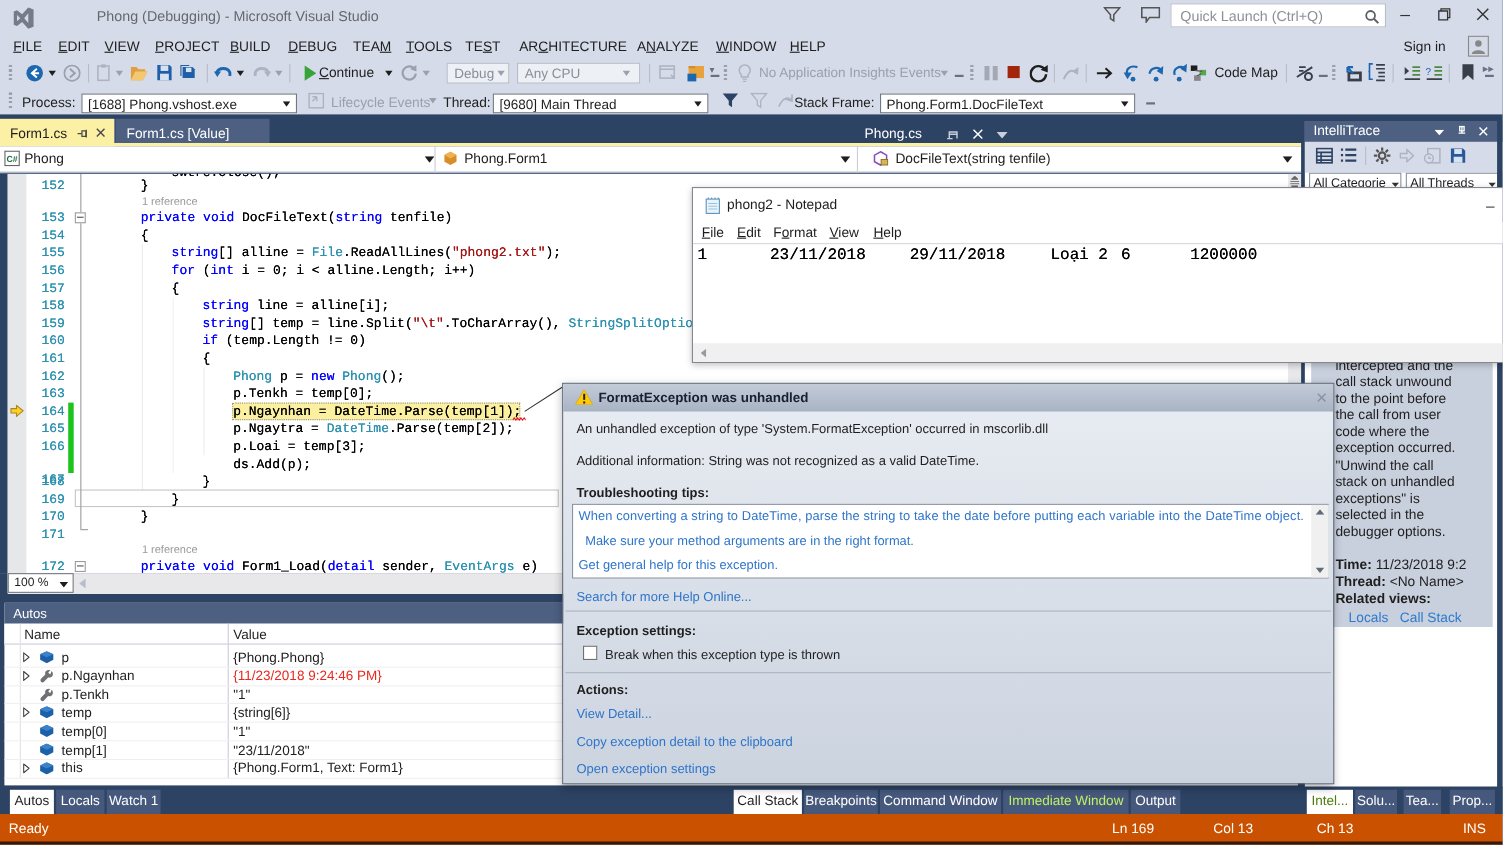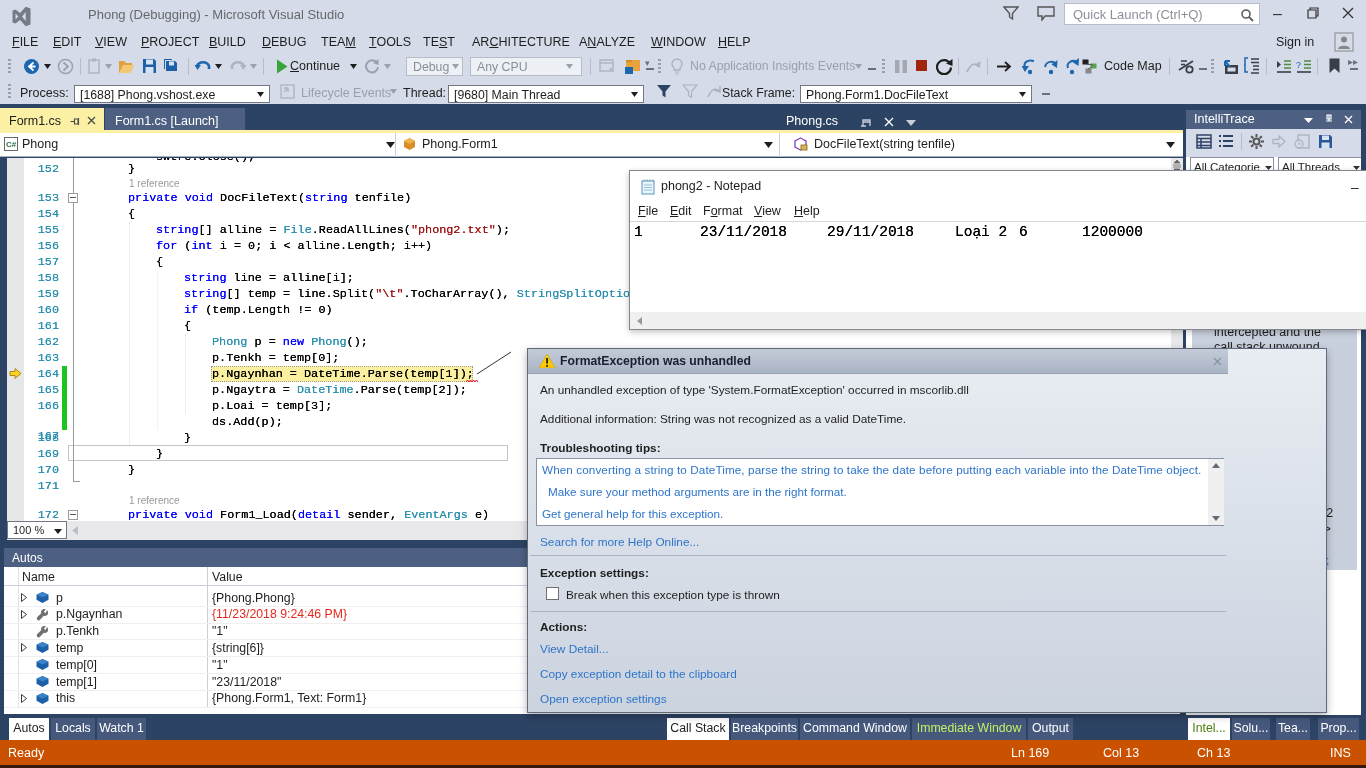--- a/index.html
+++ b/index.html
@@ -291,21 +291,21 @@
   <div class="abs" style="left:0;top:-2px;width:104px;height:25px;background:#FCF0A4;color:#1E1E1E;">
     <span class="abs" style="left:9px;top:6px;font-size:12.5px;">Form1.cs</span>
     <svg class="abs" style="left:70px;top:8px" width="11" height="11" viewBox="0 0 11 11">
         <path d="M0.5 5.5 L4.5 5.5 M4.5 3 L8 3 L8 8 L4.5 8 Z M8.5 2 L8.5 9" stroke="#4A4A4A" stroke-width="1.1" fill="none"></path>
       </svg>
     <svg class="abs" style="left:87px;top:8px" width="9" height="9" viewBox="0 0 9 9">
         <path d="M1 1 L8 8 M8 1 L1 8" stroke="#4A4A4A" stroke-width="1.3"></path>
       </svg>
   </div>
   <div class="abs" style="left:105px;top:-2px;width:140px;height:22px;background:#4D6082;color:#FFFFFF;">
-    <span class="abs" style="left:10px;top:6px;font-size:12.5px;">Form1.cs [Launch]</span>
+    <span class="abs" style="left:10px;top:6px;font-size:12.5px;">Form1.cs [Value]</span>
   </div>
   <span class="abs" style="left:786px;top:4px;color:#FFFFFF;font-size:12.5px;">Phong.cs</span>
   <svg class="abs" style="left:860px;top:7px" width="12" height="11" viewBox="0 0 12 11">
       <path d="M1 9 L6 9 M3 9 L3 3 L10 3 L10 9 M3 5 L10 5" stroke="#C8CEDC" stroke-width="1.3" fill="none"></path>
     </svg>
   <svg class="abs" style="left:884px;top:7px" width="10" height="10" viewBox="0 0 10 10">
       <path d="M1 1 L9 9 M9 1 L1 9" stroke="#FFFFFF" stroke-width="1.3"></path>
     </svg>
   <svg class="abs" style="left:906px;top:10px" width="10" height="6" viewBox="0 0 10 6">
       <path d="M0 0 L10 0 L5 6 Z" fill="#C8CEDC"></path>
@@ -611,21 +611,21 @@
     <span class="abs" style="left:389px;top:2px;">6</span>
     <span class="abs" style="left:452px;top:2px;">1200000</span>
   </div>
   <div class="abs" style="left:0;top:141px;width:738px;height:17px;background:#F0F0F0;">
     <svg class="abs" style="left:7px;top:5px" width="5" height="8" viewBox="0 0 5 8">
         <path d="M5 0 L0 4 L5 8 Z" fill="#999"></path>
       </svg>
   </div>
 </div>
 
-<div class="abs" style="left:511px;top:348px;width:800px;height:365px;background:linear-gradient(180deg,#E9EDF3,#CBD3DF);border:1px solid #5F6B7A;box-shadow:0 3px 8px rgba(0,0,0,0.3);z-index:20;margin-left:16px;" id="exdialog">
+<div class="abs" style="left:511px;top:348px;width:702px;height:365px;background:linear-gradient(180deg,#E9EDF3,#CBD3DF);border:1px solid #5F6B7A;box-shadow:0 3px 8px rgba(0,0,0,0.3);z-index:20;" id="exdialog">
   <div class="abs" style="left:0;top:0;width:700px;height:25px;background:linear-gradient(180deg,#C3CBD8,#A9B4C4);border-bottom:1px solid #97A2B2;">
     <svg class="abs" style="left:11px;top:5px" width="16" height="14" viewBox="0 0 16 14">
         <path d="M8 0 L16 14 L0 14 Z" fill="#FFC907" stroke="#C79D05" stroke-width="0.5"></path>
         <rect x="7.2" y="4" width="1.8" height="5.5" fill="#222"></rect>
         <rect x="7.2" y="11" width="1.8" height="1.8" fill="#222"></rect>
       </svg>
     <span class="abs" style="left:32px;top:5px;font-size:12.2px;font-weight:bold;color:#16202E;">FormatException was unhandled</span>
     <svg class="abs" style="left:685px;top:8px" width="9" height="9" viewBox="0 0 9 9">
         <path d="M1 1 L8 8 M8 1 L1 8" stroke="#8A93A3" stroke-width="1.4"></path>
       </svg>

